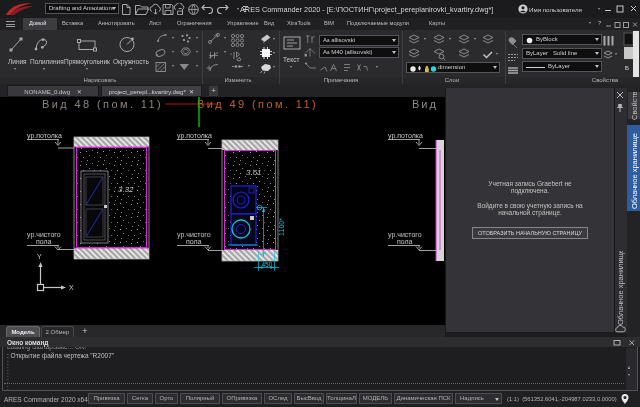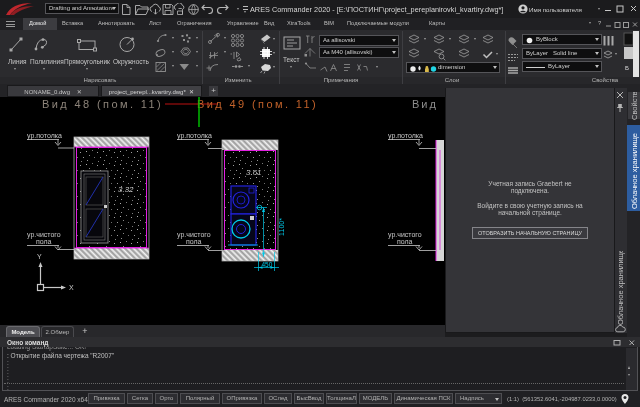--- a/index.html
+++ b/index.html
@@ -51,21 +51,21 @@
     <path d="M68.7 6.5 h9.6 M73.5 1.7 q-3.4 4.8 0 9.6 q3.4 -4.8 0 -9.6" stroke-width="0.7"></path>
  <path d="M83.5 4.5 l-2.5 2.5 2.5 2.5 M81 7 h7.5 a3 3 0 0 1 0 6 h-1" stroke-width="1.1" transform="translate(1,-2.5)"></path>
  <path d="M106.5 4.5 l2.5 2.5 -2.5 2.5 M109 7 h-7.5 a3 3 0 0 0 0 6 h1" stroke-width="1.1" transform="translate(-1,-2.5)"></path>
 </svg>
 <div class="carat" style="left:92px;top:8px;border-top-width:2.5px;"></div>
 <div class="carat" style="left:112px;top:8px;border-top-width:2.5px;"></div>
 <div class="carat" style="left:237px;top:8px;border-top-width:2.5px;"></div>
 <div class="abs" style="left:243px;top:6px;width:5px;height:1px;background:#bbb;"></div>
 <div class="abs" style="left:243px;top:8.5px;width:5px;height:1px;background:#bbb;"></div>
 <div class="carat" style="left:243.5px;top:11px;border-top-width:2.5px;"></div>
-<div class="abs t" style="left:250px;top:4.5px;font-size:7.3px;color:#d5d5d5;">ARES Commander 2020 - [E:\ПОСТИНГ\project_pereplanirovki_kvartiry.dwg*]</div>
+<div class="abs t" style="left:240px;top:4.5px;font-size:7.3px;color:#d5d5d5;">ARES Commander 2020 - [E:\ПОСТИНГ\project_pereplanirovki_kvartiry.dwg*]</div>
 <div class="abs t" style="left:529px;top:5.5px;font-size:6.2px;color:#cfcfcf;">Имя пользователя</div>
 <svg class="abs" style="left:518px;top:4px" width="10" height="10" viewBox="0 0 10 10">
     <circle cx="5" cy="5" r="4.6" fill="#cfcfcf"></circle>
     <circle cx="5" cy="3.8" r="1.6" fill="#1b1b1d"></circle>
     <path d="M1.8 8.3 C2.4 6.2 7.6 6.2 8.2 8.3" fill="#1b1b1d"></path>
   </svg>
 <div class="carat" style="left:598px;top:8px;"></div>
 <svg class="abs" style="left:604px;top:4px" width="34" height="10" viewBox="0 0 34 10" stroke="#c8c8c8" fill="none">
  <path d="M1 6.5 h6"></path>
     <rect x="13" y="2" width="6" height="6"></rect>

